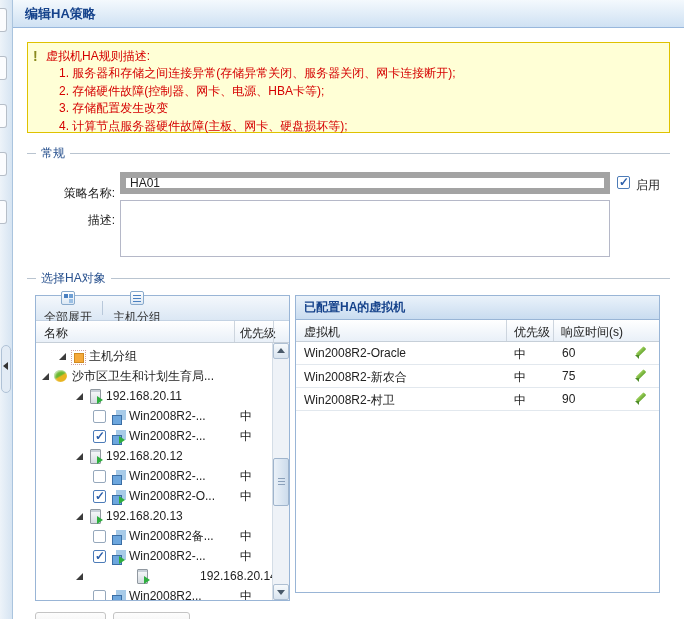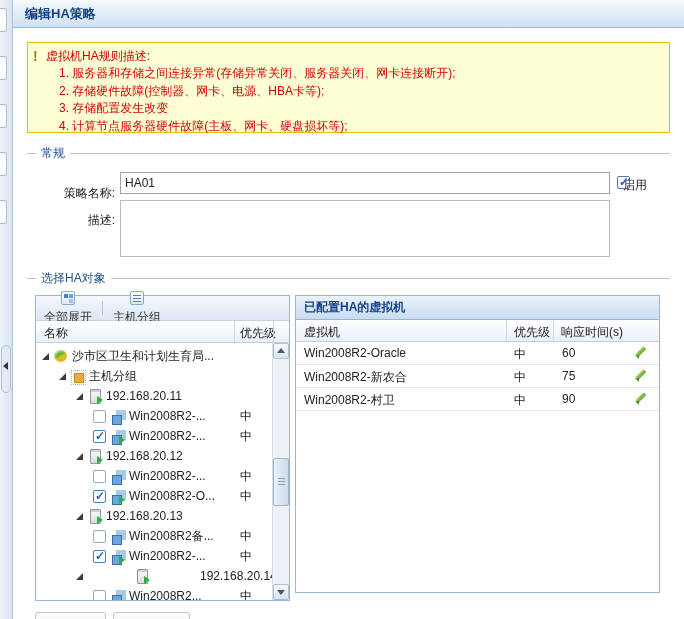--- a/index.html
+++ b/index.html
@@ -41,29 +41,29 @@
   .lg-grow { flex:1; }
   .lg-text { padding:0 5px; color:#28518e; }
   .lg-general { top:146px; }
   .lg-ha { top:271px; }
 
   
   .flabel { position:absolute; left:14px; width:88px; text-align:right; color:#222;margin-top:8px; }
   .lab-name { top:177px; }
   .lab-desc { top:204px; }
   .f-input { position:absolute; left:107px; top:172px; width:490px; height:22px;
-             border:1px solid #a3a3a3; padding:0 4px; font:12px "Liberation Sans",sans-serif; color:#222; }
+             border:6px solid #a3a3a3; padding:0 4px; font:12px "Liberation Sans",sans-serif; color:#222; }
   .f-textarea { position:absolute; left:107px; top:200px; width:490px; height:57px;
                 border:1px solid #b5b8c8; resize:none; font:12px "Liberation Sans",sans-serif; }
   .cb { display:inline-block; width:13px; height:13px; background:#fff; border:1px solid #96a8bc;
         border-radius:2px; position:relative; flex:none; }
   .cb.on { border-color:#4d7cb8; }
   .cb.on::after { content:'\2713'; position:absolute; left:1px; top:-2px; font-size:12px; font-weight:bold; color:#2c5faa; }
   .cb-enable { position:absolute; left:604px; top:176px; }
-  .enable-label { position:absolute; left:610px; top:177px; }
+  .enable-label { position:absolute; left:623px; top:177px; }
 
   
   .tree-panel { position:absolute; left:22px; top:295px; width:255px; height:306px;
                 border:1px solid #99b5d6; background:#fff; }
   .grid-panel { position:absolute; left:282px; top:295px; width:365px; height:298px;
                 border:1px solid #99b5d6; background:#fff; }
 
   
   .tp-toolbar { display:flex; align-items:center; height:25px; padding:0 3px; gap:2px;
                 background:linear-gradient(#f4f8fc,#dbe7f4); border-bottom:1px solid #c3d2e3; }
@@ -215,29 +215,29 @@
         </span>
       </div>
       <div class="tp-colhead">
         <span class="ch-name">名称</span>
         <span class="ch-sep s1"></span>
         <span class="ch-prio">优先级</span>
         <span class="ch-sep s2"></span>
       </div>
       <div class="tp-body">
         <div class="tree-rows">
+            <span class="trow" style="padding-left: 23px;">
+              <span class="expander"></span>
+              <span class="ticon group"></span>
+              <span class="tlabel">主机分组</span>
+            </span>
             <span class="trow" style="padding-left: 6px;">
               <span class="expander"></span>
               <span class="ticon datacenter"></span>
               <span class="tlabel">沙市区卫生和计划生育局...</span>
-            </span>
-            <span class="trow" style="padding-left: 23px;">
-              <span class="expander"></span>
-              <span class="ticon group"></span>
-              <span class="tlabel">主机分组</span>
             </span>
             <span class="trow" style="padding-left: 40px;">
               <span class="expander"></span>
               <span class="ticon host"></span>
               <span class="tlabel">192.168.20.11</span>
             </span>
             <span class="trow" style="padding-left: 57px;">
               <span class="cb"></span>
               <span class="ticon vm"></span>
               <span class="tlabel">Win2008R2-...</span>

